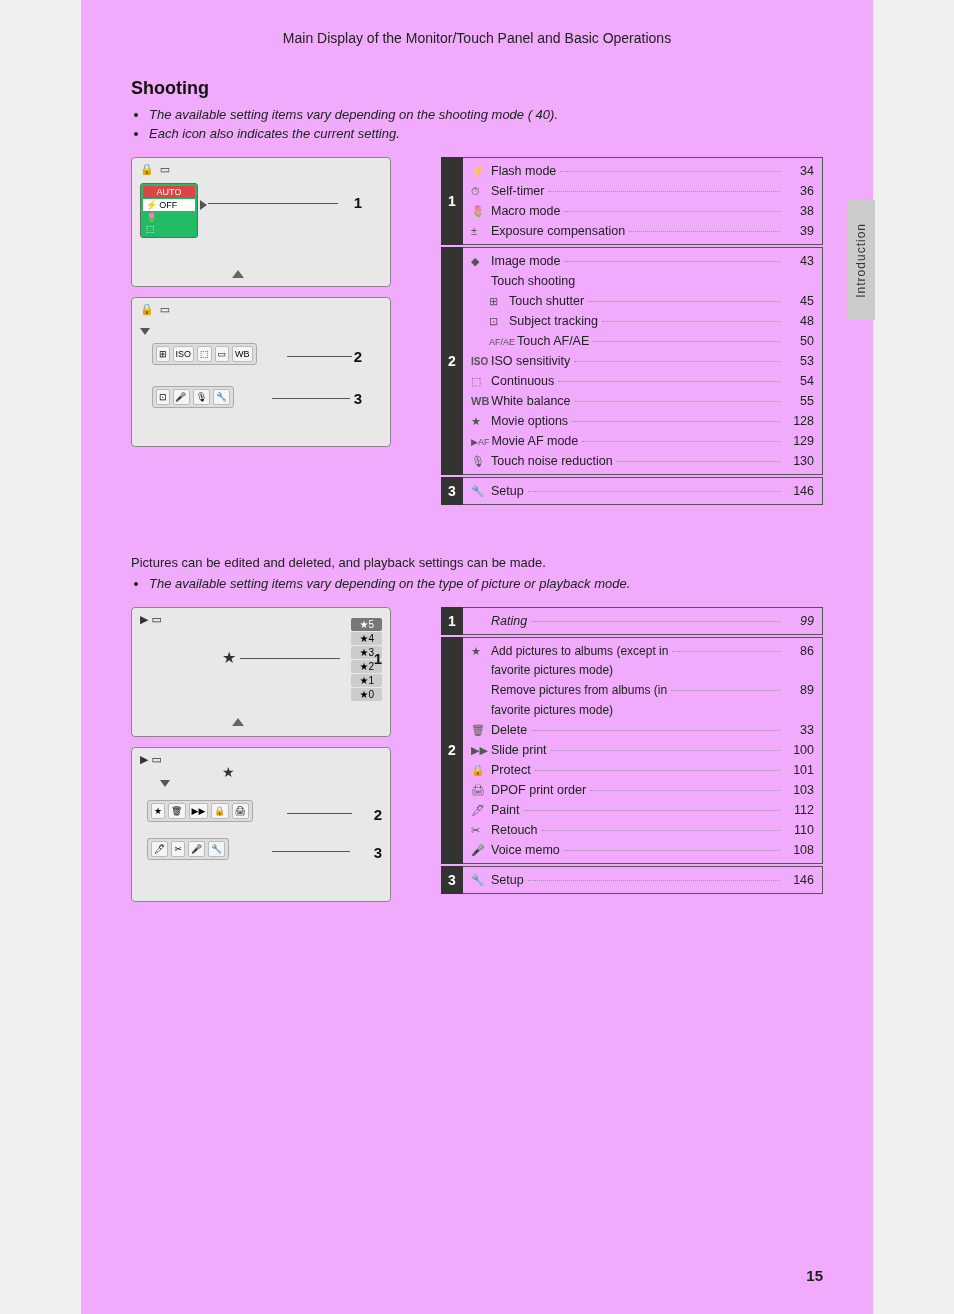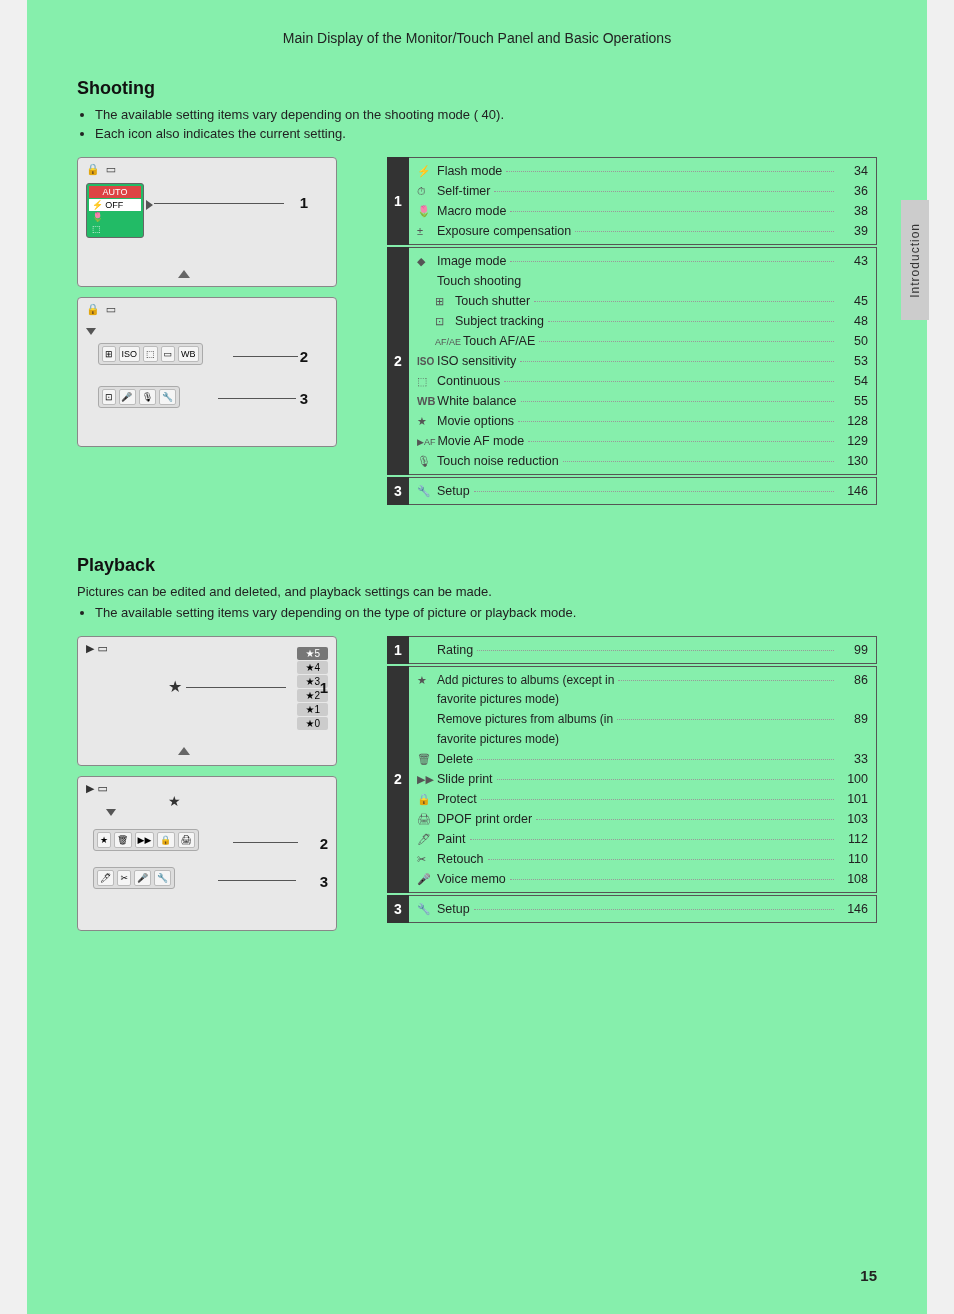--- a/index.html
+++ b/index.html
@@ -5,22 +5,22 @@
     * { box-sizing: border-box; margin: 0; padding: 0; }
     body {
       font-family: 'Arial', sans-serif;
       background: #f0f0f0;
       width: 954px;
       min-height: 1314px;
       display: flex;
       justify-content: center;
     }
     .page {
-      background: #86efac;
-      width: 900px;
+      background: #f0abfc;
+      width: 792px;
       min-height: 1314px;
       padding: 30px 50px 40px 50px;
       position: relative;
     }
     .page-header {
       text-align: center;
       font-size: 14px;
       font-weight: normal;
       color: #222;
       margin-bottom: 24px;
@@ -58,20 +58,21 @@
     }
     .bullet-list {
       margin-left: 18px;
       margin-bottom: 16px;
     }
     .bullet-list li {
       font-size: 13px;
       color: #222;
       margin-bottom: 4px;
       list-style: disc;
+      font-style: italic;
     }
     .content-row {
       display: flex;
       gap: 30px;
       margin-bottom: 30px;
     }
     .diagrams-col {
       width: 280px;
       flex-shrink: 0;
     }
@@ -351,21 +352,20 @@
           </div>
         </div>
 
       </div>
     </div>
   </div>
 
   <div class="section-sep"></div>
 
   <div>
-    <div class="section-title">Playback</div>
     <div class="section-desc">Pictures can be edited and deleted, and playback settings can be made.</div>
     <ul class="bullet-list">
       <li>The available setting items vary depending on the type of picture or playback mode.</li>
     </ul>
 
     <div class="content-row">
 
       <div class="diagrams-col">
 
         <div class="pb-diagram">
@@ -419,21 +419,21 @@
 
           <div style="position:absolute;left:140px;top:103px;width:78px;height:1px;background:#555;"></div>
           <div style="position:absolute;right:8px;top:96px;font-size:15px;font-weight:bold;color:#111;">3</div>
         </div>
       </div>
 
       <div class="info-col">
 
         <div style="display:flex;margin-bottom:2px;">
           <div style="background:#333;color:#fff;font-weight:bold;font-size:14px;width:22px;text-align:center;padding:4px 0;display:flex;align-items:center;justify-content:center;flex-shrink:0;">1</div>
-          <div style="border:1px solid #555;border-left:none;flex:1;padding:3px 8px;">
+          <div style="border:1px solid #555;border-left:none;flex:1;padding:3px 8px;font-style:italic;">
             <div class="line-entry">
                 <span class="icon-sym"></span>
                 <span class="lbl">Rating</span>
                 <span class="dots"></span>
                 <span class="pg">99</span>
               </div>
           </div>
         </div>
 
         <div style="display:flex;margin-bottom:2px;">

